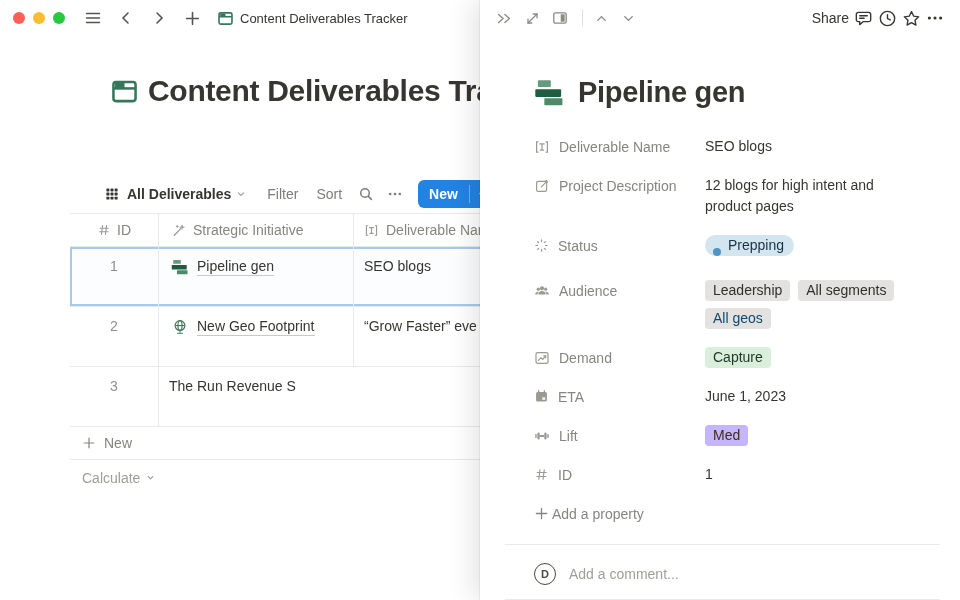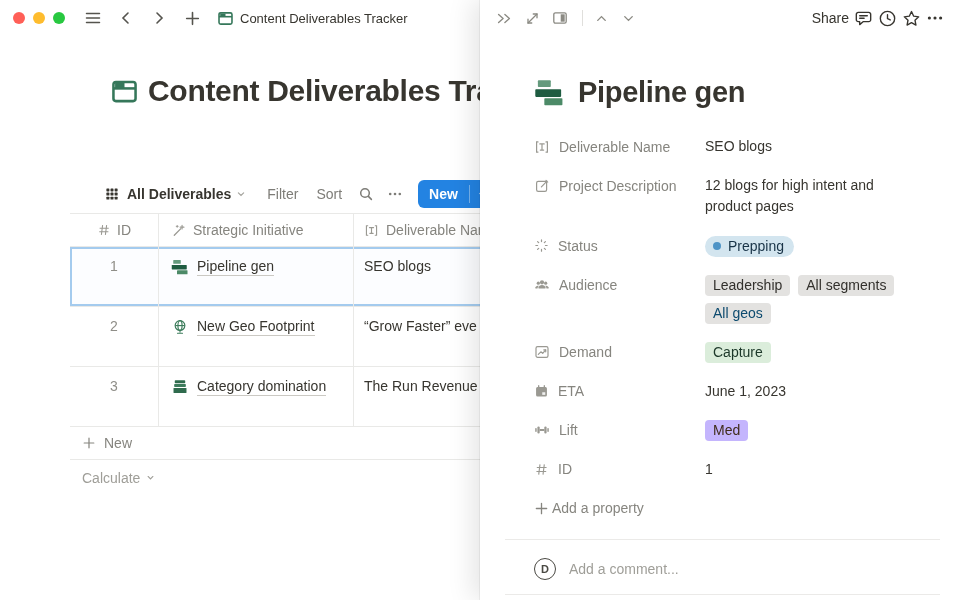--- a/index.html
+++ b/index.html
@@ -72,21 +72,21 @@
   .props { margin-top:26px; }
   .prop-row { display:flex; align-items:flex-start; margin-bottom:18px; }
   .prop-label { width:171px; flex:none; display:flex; align-items:center; gap:9px;
     color:#86857f; font-size:14px; height:21px; }
   .prop-label .icon { color:#9a9992; }
   .prop-value { font-size:14px; color:#37352f; line-height:21px; max-width:230px; }
   .prop-value.wrap { width:200px; }
   .pills { display:flex; flex-wrap:wrap; gap:7px 8px; max-width:230px; }
   .pill { display:inline-flex; align-items:center; height:21px; padding:0 8px;
     border-radius:4px; font-size:14px; white-space:nowrap; }
-  .pill-status { border-radius:100px; padding:0 10px 0 8px; gap:7px; }
+  .pill-status { border-radius:100px; padding:0 10px 0 8px; gap:7px;align-items:flex-end; }
   .dot { width:8px; height:8px; border-radius:50%; }
   .addprop { display:flex; align-items:center; gap:3px; color:#86857f; font-size:14px; height:21px; }
   .p-div { border-top:1px solid #ebeae8; margin:20px -5px 0 -29px; }
   .comment-row { display:flex; align-items:center; gap:13px; margin-top:18px; }
   .avatar { width:22px; height:22px; border-radius:50%; border:1.4px solid #4a4943;
     display:flex; align-items:center; justify-content:center;
     font-size:11px; font-weight:700; color:#4a4943; }
   .comment-input { border:none; outline:none; font-size:14px; flex:1;
     font-family:Liberation Sans, sans-serif; color:#37352f; background:transparent; }
   .comment-input::placeholder { color:#9f9e98; }
@@ -250,32 +250,20 @@
             </svg>
         </span>
         <span class="txt">New Geo Footprint</span>
       </span>
     </div>
     <div class="col-dn">“Grow Faster” eve</div>
   </div>
 
   <div class="trow">
     <div class="col-id">3</div>
-    <div class="col-si">
-      <span class="pg-link">
-        <span class="icon">
-          <svg width="18" height="18" viewBox="0 0 20 20">
-              <rect x="4.2" y="2.6" width="11.6" height="3.2" rx=".8" fill="#2f6b4d"></rect>
-              <rect x="3.5" y="6.8" width="13" height="3.2" rx=".8" fill="#3d7c5c"></rect>
-              <rect x="2.8" y="11" width="14.4" height="5.8" rx=".8" fill="#2f6b4d"></rect>
-            </svg>
-        </span>
-        <span class="txt">Category domination</span>
-      </span>
-    </div>
     <div class="col-dn">The Run Revenue S</div>
   </div>
 
   <div class="newrow">
     <span class="icon" style="color:#86857f;">
       <svg width="14" height="14" viewBox="0 0 16 16" fill="none" stroke="currentColor" stroke-width="1.4" stroke-linecap="round">
           <path d="M8 2.5 V13.5 M2.5 8 H13.5"></path>
         </svg>
     </span>
     <span>New</span>

